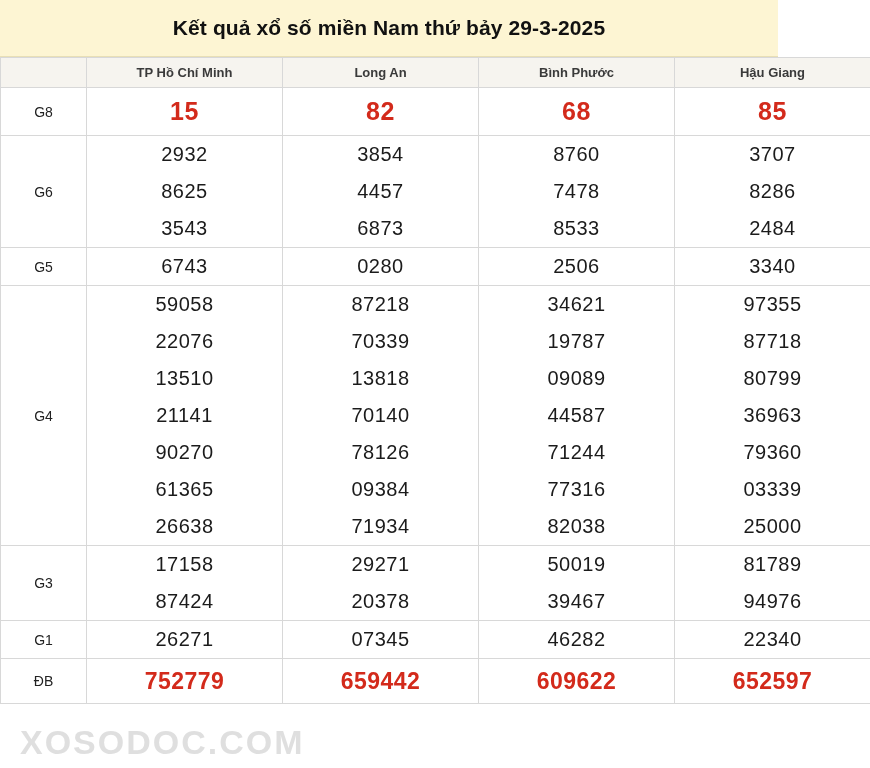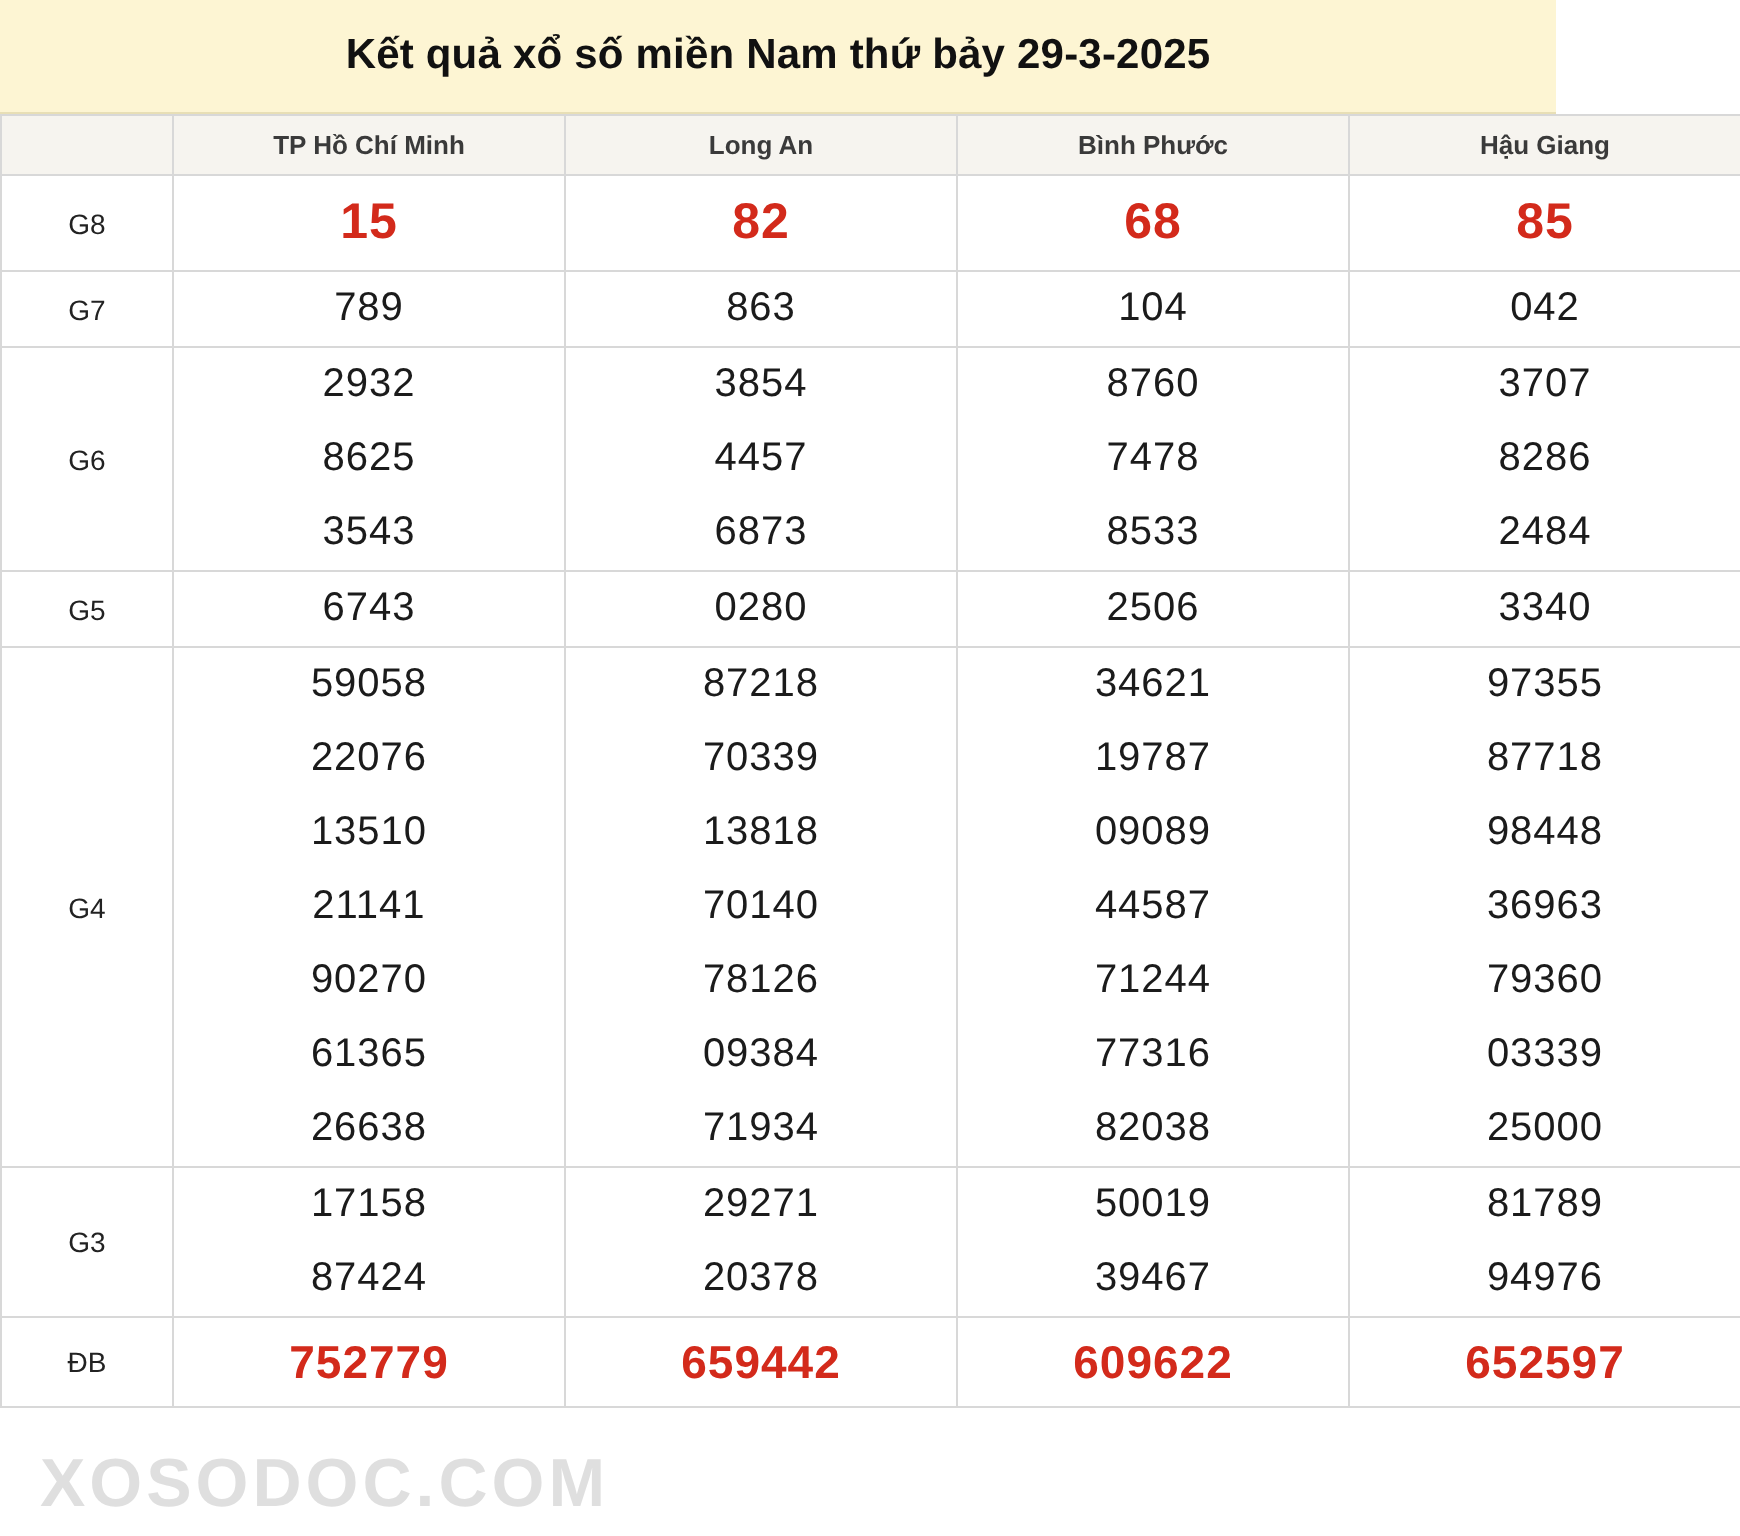--- a/index.html
+++ b/index.html
@@ -158,43 +158,20 @@
             <div class="numcell">
               <div class="num">68</div>
             </div>
           </td>
           <td class="nums">
             <div class="numcell">
               <div class="num">85</div>
             </div>
           </td>
         </tr>
-        <tr class="g7">
-          <td class="lbl">G7</td>
-          <td class="nums">
-            <div class="numcell">
-              <div class="num">789</div>
-            </div>
-          </td>
-          <td class="nums">
-            <div class="numcell">
-              <div class="num">863</div>
-            </div>
-          </td>
-          <td class="nums">
-            <div class="numcell">
-              <div class="num">104</div>
-            </div>
-          </td>
-          <td class="nums">
-            <div class="numcell">
-              <div class="num">042</div>
-            </div>
-          </td>
-        </tr>
         <tr class="g6">
           <td class="lbl">G6</td>
           <td class="nums">
             <div class="numcell">
               <div class="num">2932</div>
               <div class="num">8625</div>
               <div class="num">3543</div>
             </div>
           </td>
           <td class="nums">
@@ -274,21 +251,21 @@
               <div class="num">44587</div>
               <div class="num">71244</div>
               <div class="num">77316</div>
               <div class="num">82038</div>
             </div>
           </td>
           <td class="nums">
             <div class="numcell">
               <div class="num">97355</div>
               <div class="num">87718</div>
-              <div class="num">98448</div>
+              <div class="num">80799</div>
               <div class="num">36963</div>
               <div class="num">79360</div>
               <div class="num">03339</div>
               <div class="num">25000</div>
             </div>
           </td>
         </tr>
         <tr class="g3">
           <td class="lbl">G3</td>
           <td class="nums">
@@ -309,20 +286,43 @@
               <div class="num">39467</div>
             </div>
           </td>
           <td class="nums">
             <div class="numcell">
               <div class="num">81789</div>
               <div class="num">94976</div>
             </div>
           </td>
         </tr>
+        <tr class="g1">
+          <td class="lbl">G1</td>
+          <td class="nums">
+            <div class="numcell">
+              <div class="num">26271</div>
+            </div>
+          </td>
+          <td class="nums">
+            <div class="numcell">
+              <div class="num">07345</div>
+            </div>
+          </td>
+          <td class="nums">
+            <div class="numcell">
+              <div class="num">46282</div>
+            </div>
+          </td>
+          <td class="nums">
+            <div class="numcell">
+              <div class="num">22340</div>
+            </div>
+          </td>
+        </tr>
         <tr class="db">
           <td class="lbl">ĐB</td>
           <td class="nums">
             <div class="numcell">
               <div class="num">752779</div>
             </div>
           </td>
           <td class="nums">
             <div class="numcell">
               <div class="num">659442</div>

